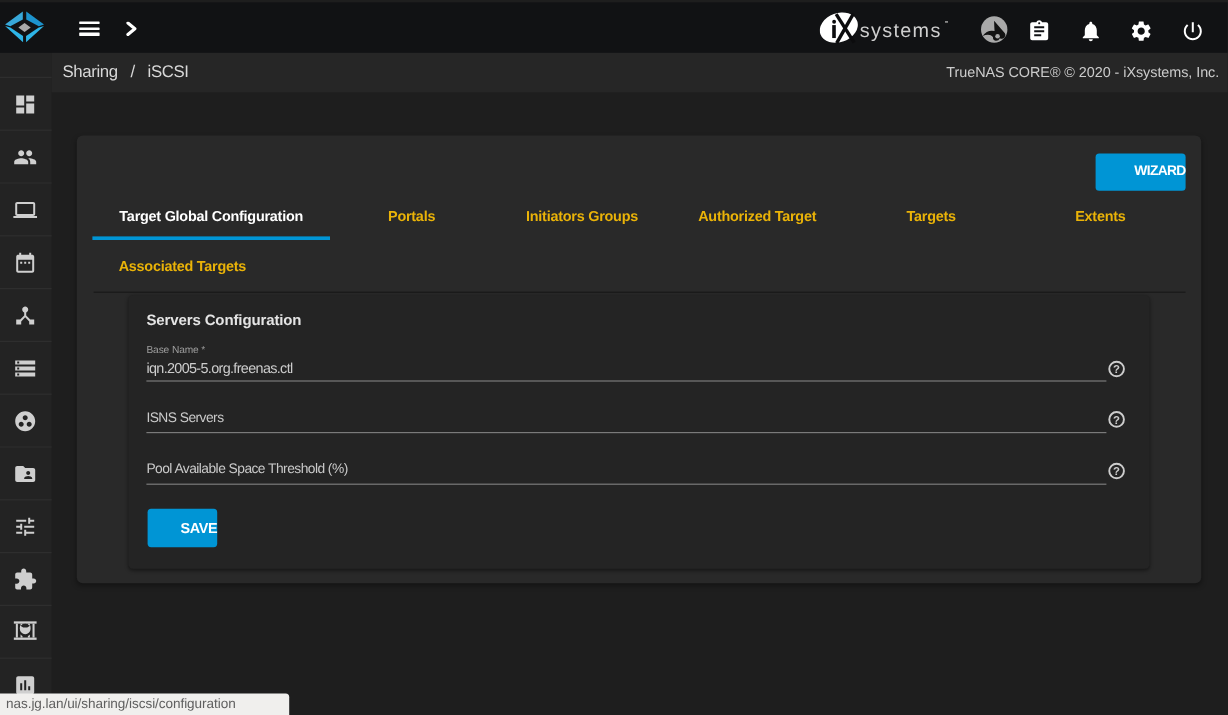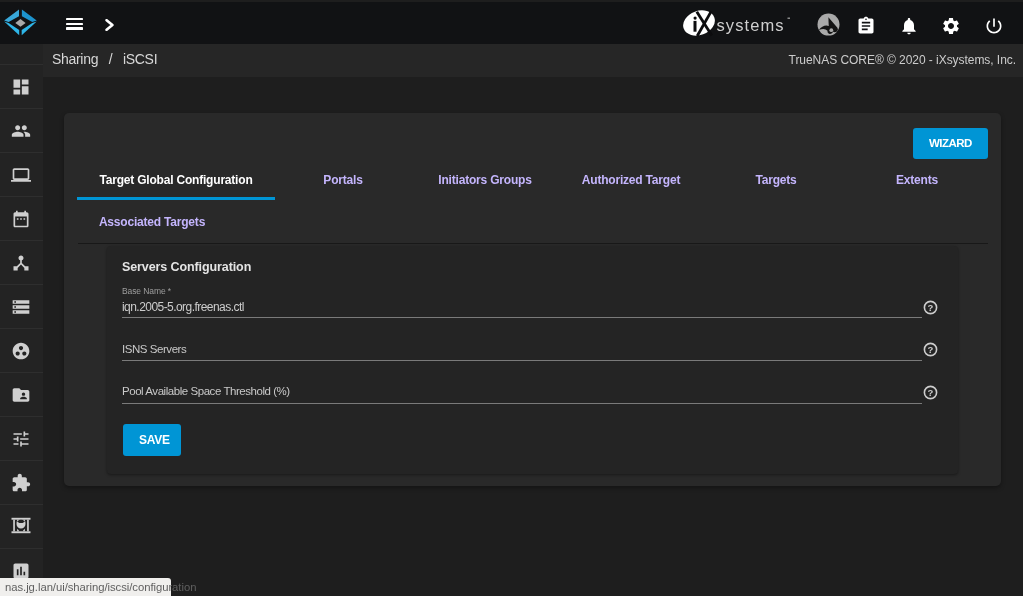--- a/index.html
+++ b/index.html
@@ -16,38 +16,38 @@
   .crumb { position:absolute; left:9px; top:8.5px; font-size:14px; color:#d8d8d8; letter-spacing:-0.3px;}
   .crumb .sep { color:#d8d8d8; padding:0 7px; }
   .copyright { position:absolute; right:7px; top:11px; font-size:12px; color:#cccccc; letter-spacing:-0.05px;margin-left:34px; }
   .sidebar { position:absolute; left:0; top:42px; width:43px; height:554px; background:#232323; z-index:20; }
   .sideitem { position:absolute; left:0; width:43px; height:44px; border-top:1px solid #2e2e2e; }
   .sideitem svg { position:absolute; left:11px; top:12px; }
   .content { position:absolute; left:43px; top:77px; width:980px; height:519px; background:#1e1e1e; }
   .card { position:absolute; left:64px; top:113px; width:937px; height:373px; background:#292929;
     border-radius:5px; box-shadow:0 2px 4px rgba(0,0,0,0.35); }
   .btn { position:absolute; background:#0095d5; color:#fff; font-weight:bold;
-    font-size:12.5px; text-align:left; border-radius:3px; letter-spacing:0.4px;
+    font-size:12.5px; text-align:right; border-radius:3px; letter-spacing:0.4px;
     font-family:"Liberation Sans", sans-serif;padding-left:16px; }
   #wizard { left:913px; top:128px; width:75px; height:31px; line-height:31px; font-size:11.5px; letter-spacing:-0.55px; }
-  .tab { position:absolute; top:172.5px; font-size:12px; font-weight:bold; color:#c4b5fd;
+  .tab { position:absolute; top:172.5px; font-size:12px; font-weight:bold; color:#eab308;
     transform:translateX(-50%); white-space:nowrap; letter-spacing:-0.2px; }
   .tab.active { color:#ffffff; }
   .inkbar { position:absolute; left:77px; top:197px; width:198px; height:3px; background:#0095d5; }
   .tabdivider { position:absolute; left:78px; top:243px; width:910px; height:1px; background:rgba(0,0,0,0.4); }
   .innercard { position:absolute; left:107px; top:246px; width:851px; height:228px; background:#242424;
     border-radius:4px; box-shadow:0 1px 3px rgba(0,0,0,0.4); }
   .h-title { position:absolute; left:122px; top:259.5px; font-size:12.5px; font-weight:bold; color:#e4e4e4; letter-spacing:-0.1px;}
   .flabel-sm { position:absolute; left:122px; top:285.5px; font-size:8.5px; color:#9e9e9e; letter-spacing:-0.1px; }
   .fvalue { position:absolute; left:122px; top:300px; font-size:12px; color:#cccccc; letter-spacing:-0.55px; }
   .flabel { position:absolute; left:122px; font-size:11.5px; color:#c9c9c9; letter-spacing:-0.45px; }
   .uline { position:absolute; left:122px; width:800px; height:1px; background:#7a7a7a; }
   .help { position:absolute; left:923px; }
   #save { left:123px; top:424px; width:58px; height:32px; line-height:32px; font-size:12px; letter-spacing:-0.3px; }
-  .tooltip { position:absolute; left:0; top:578px; width:171px; height:18px; background:#f0efed;
+  .tooltip { position:absolute; left:0; top:578px; width:241px; height:18px; background:#f0efed;
     border-radius:0 3px 0 0; font-size:11.3px; letter-spacing:-0.05px; color:#5f5f5f; line-height:18px; padding-left:5px; z-index:40;}
 </style>
 </head>
 <body>
 <div class="content"></div>
 
 <div class="card">
 </div>
 <div class="btn" id="wizard">WIZARD</div>
 <div class="tab active" style="left:176px;">Target Global Configuration</div>

